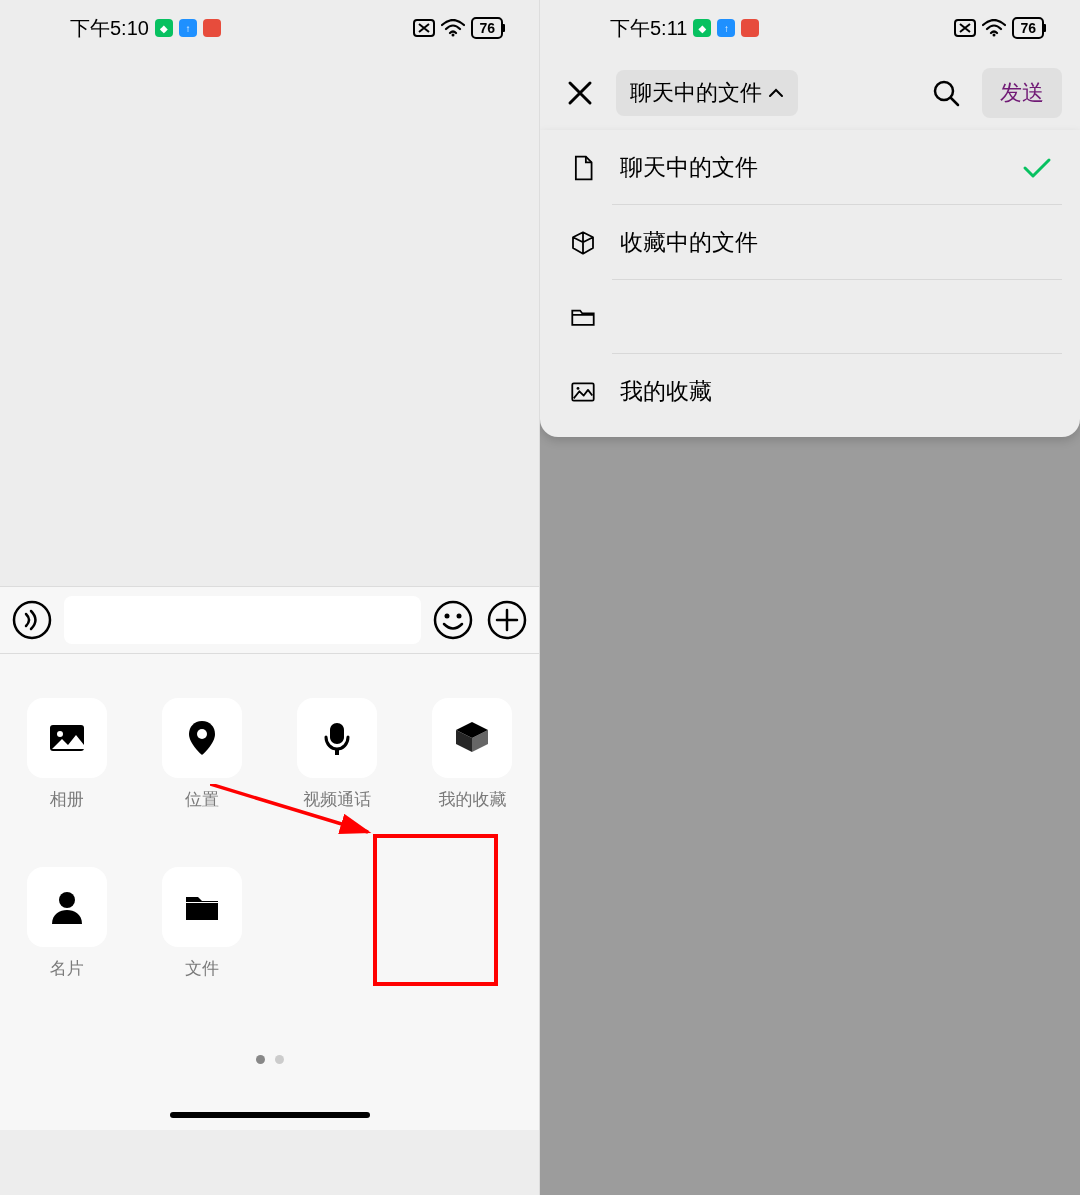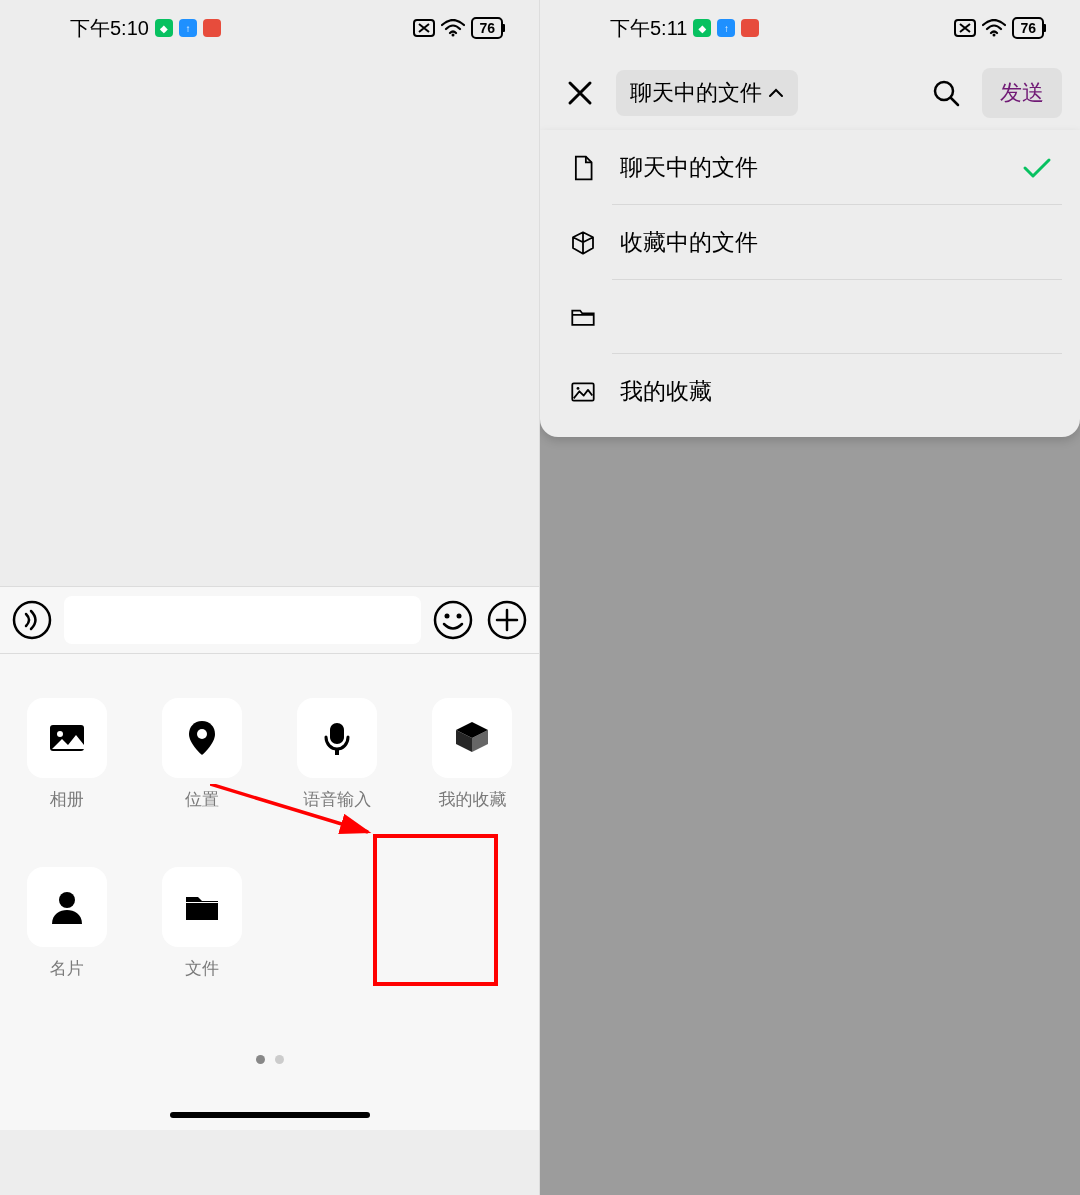--- a/index.html
+++ b/index.html
@@ -252,21 +252,21 @@
     <div class="grid-label">位置</div>
           </div>
           <div class="grid-item">
     <div class="grid-icon-box">
               <svg width="42" height="42" viewBox="0 0 42 42">
                 <path d="M21 6 C17 6 14 9 14 13 V20 C14 24 17 27 21 27 C25 27 28 24 28 20 V13 C28 9 25 6 21 6 Z" fill="#000"></path>
                 <path d="M10 20 C10 27 15 32 21 32 C27 32 32 27 32 20" fill="none" stroke="#000" stroke-width="3" stroke-linecap="round"></path>
                 <rect x="19" y="32" width="4" height="6" fill="#000"></rect>
               </svg>
             </div>
-    <div class="grid-label">语音输入</div>
+    <div class="grid-label">视频通话</div>
           </div>
           <div class="grid-item">
     <div class="grid-icon-box">
               <svg width="42" height="42" viewBox="0 0 42 42">
                 <path d="M21 5 L37 13 L21 21 L5 13 Z" fill="#000"></path>
                 <path d="M5 13 V27 L21 35 V21 Z" fill="#000" opacity="0.85"></path>
                 <path d="M37 13 V27 L21 35 V21 Z" fill="#000" opacity="0.6"></path>
               </svg>
             </div>
     <div class="grid-label">我的收藏</div>

